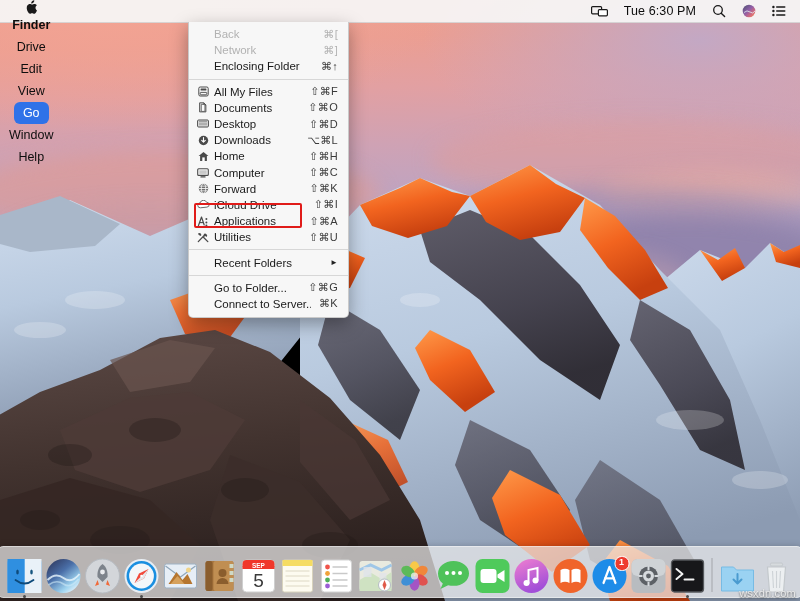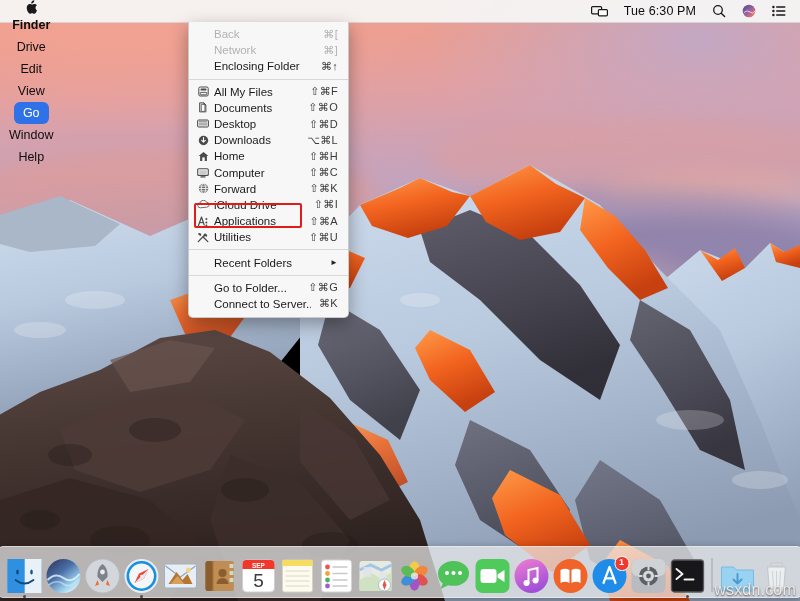--- a/index.html
+++ b/index.html
@@ -104,21 +104,21 @@
   .dk .badge{
     position:absolute;top:-2px;right:-2px;min-width:13px;height:13px;
     border-radius:7px;background:#ee3b2f;border:1px solid #fff;
     color:#fff;font-size:9px;line-height:11px;text-align:center;
     font-weight:bold;
   }
   .dsep{width:1px;height:34px;background:rgba(0,0,0,.22);margin:0 5px 2px 5px;flex:none;}
 
   #wm{
     position:absolute;right:4px;bottom:2px;z-index:80;
-    font-size:16px;color:#e9e9e9;
+    font-size:11px;color:#e9e9e9;
     text-shadow:0 1px 2px rgba(0,0,0,.65);
     letter-spacing:.2px;
   }
 </style>
 </head>
 <body>
 
 <div id="screen">
 
   <div class="wall">

